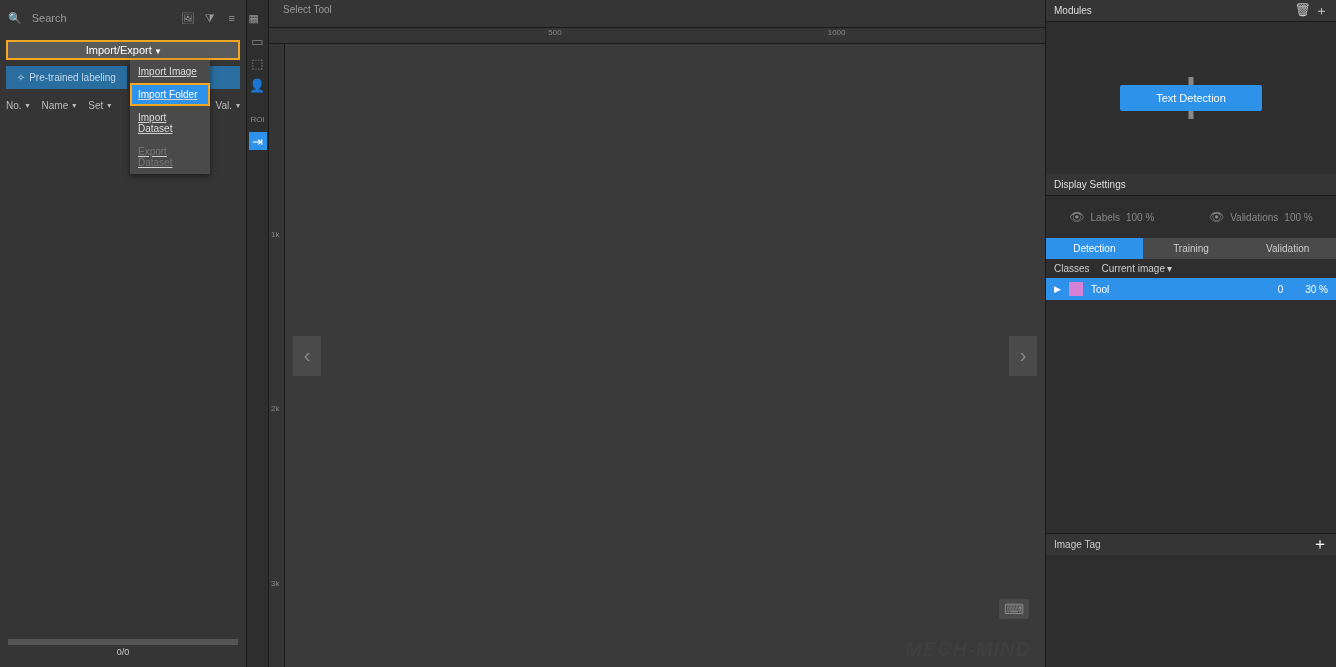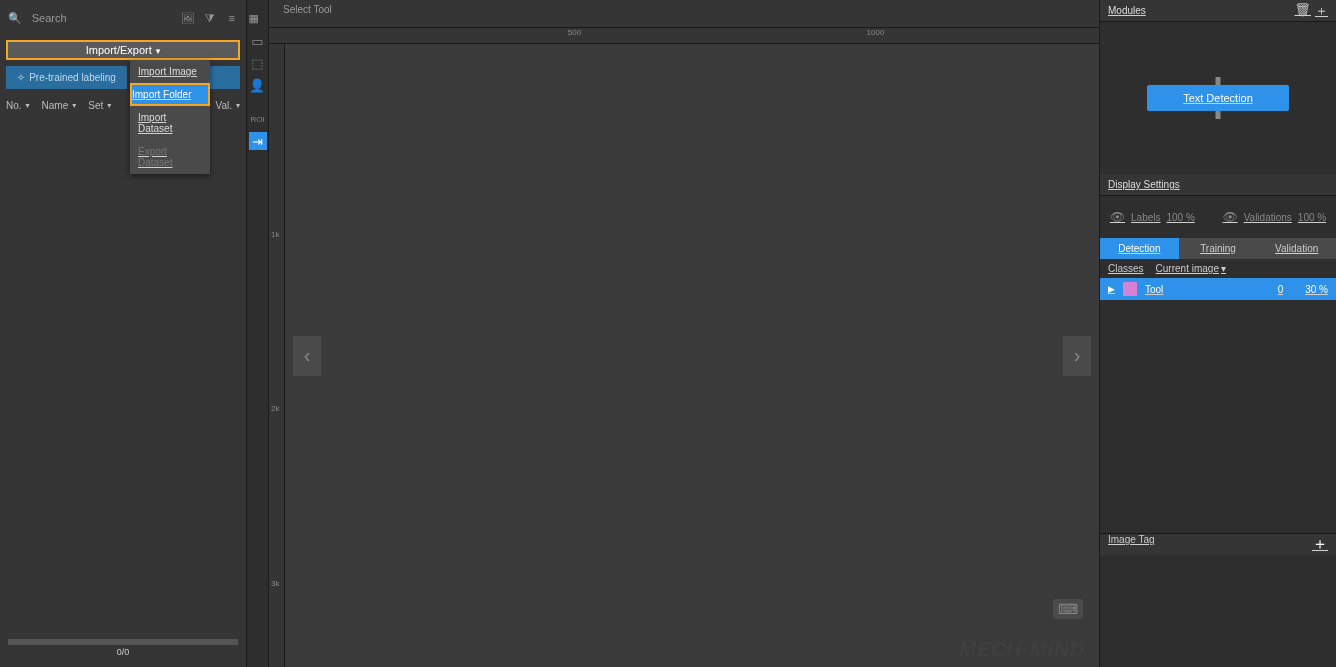--- a/index.html
+++ b/index.html
@@ -12,21 +12,21 @@
 .search-input::placeholder { color: #999; }
 .search-icon { margin-right: 4px; color: #999; }
 .search-toolicons { display: flex; gap: 6px; }
 .search-toolicons span { width: 16px; height: 16px; color: #999; cursor: pointer; display: flex; align-items: center; justify-content: center; }
 
 .import-export-btn { margin: 4px 6px; height: 20px; background: #5a5a5a; color: #fff; display: flex; align-items: center; justify-content: center; cursor: pointer; font-size: 11px; border: 2px solid #f5a623; }
 .import-export-btn span::after { content: "▾"; margin-left: 4px; font-size: 9px; }
 
 .dropdown-menu { position: absolute; top: 60px; left: 130px; width: 80px; background: #4a4a4a; box-shadow: 0 2px 6px rgba(0,0,0,0.5); z-index: 100; text-decoration: underline; }
 .dropdown-item { padding: 6px 8px; color: #ddd; font-size: 10px; cursor: pointer; }
-.dropdown-item.highlighted { background: #2e91ea; color: #fff; border: 2px solid #f5a623; padding: 4px 0; }
+.dropdown-item.highlighted { background: #2e91ea; color: #fff; border: 2px solid #f5a623; padding: 4px 6px; }
 .dropdown-item.disabled { color: #777; }
 
 .labeling-row { display: flex; padding: 2px 6px; gap: 4px; }
 .labeling-btn { flex: 1; background: #2a6e9f; padding: 6px 4px; color: #bdd8ee; display: flex; align-items: center; justify-content: center; gap: 4px; font-size: 10px; cursor: pointer; }
 
 .column-headers { display: flex; padding: 4px 0; }
 .col-header { padding: 5px 6px; color: #bbb; font-size: 10px; cursor: pointer; display: flex; align-items: center; gap: 2px; }
 .col-header::after { content: "▾"; font-size: 8px; margin-left: 2px; }
 
 .left-spacer { flex: 1; }
@@ -50,21 +50,21 @@
 .ruler-left { width: 16px; background: #353535; border-right: 1px solid #1a1a1a; position: relative; }
 .ruler-left .vtick { position: absolute; left: 2px; font-size: 8px; color: #888; writing-mode: horizontal-tb; line-height: 8px; }
 .canvas-main { flex: 1; background: #3a3a3a; position: relative; }
 .nav-arrow { position: absolute; top: 50%; transform: translateY(-50%); width: 28px; height: 40px; background: #4a4a4a; color: #888; font-size: 20px; display: flex; align-items: center; justify-content: center; cursor: pointer; }
 .nav-arrow.left { left: 8px; }
 .nav-arrow.right { right: 8px; }
 .keyboard-icon { position: absolute; right: 16px; bottom: 48px; width: 30px; height: 20px; background: #4a4a4a; color: #888; display: flex; align-items: center; justify-content: center; font-size: 14px; border-radius: 3px; cursor: pointer; }
 .watermark { position: absolute; right: 14px; bottom: 6px; font-size: 20px; color: #3f3f3f; font-weight: bold; letter-spacing: 1px; pointer-events: none; font-style: italic; }
 
 
-.right-panel { width: 237px; background: #2e2e2e; display: flex; flex-direction: column; border-left: 1px solid #1a1a1a; text-decoration: underline; }
+.right-panel { width: 291px; background: #2e2e2e; display: flex; flex-direction: column; border-left: 1px solid #1a1a1a; }
 .panel-header { height: 22px; background: #353535; display: flex; align-items: center; padding: 0 8px; font-size: 10px; color: #ddd; justify-content: space-between; border-bottom: 1px solid #1a1a1a; }
 .panel-header .hdr-icons { display: flex; gap: 4px; }
 .panel-header .hdr-icons span { cursor: pointer; color: #ccc; font-size: 13px; }
 .modules-body { height: 152px; display: flex; align-items: center; justify-content: center; position: relative; }
 .module-chip { background: #2e91ea; color: #fff; padding: 7px 36px; border-radius: 2px; font-size: 11px; cursor: pointer; position: relative; }
 .module-node { position: absolute; width: 5px; height: 8px; background: #888; left: 50%; transform: translateX(-50%); }
 .module-node.top { top: -8px; }
 .module-node.bottom { bottom: -8px; }
 
 .disp-settings-body { padding: 14px 8px; display: flex; gap: 24px; justify-content: space-around; }
@@ -77,21 +77,21 @@
 .classes-row { display: flex; align-items: center; padding: 4px 8px; background: #2e2e2e; font-size: 10px; color: #ccc; gap: 12px; }
 .classes-dd { color: #ccc; cursor: pointer; }
 .classes-dd::after { content: "▾"; margin-left: 2px; }
 
 .class-item { display: flex; align-items: center; background: #2e91ea; padding: 4px 8px; gap: 8px; color: #fff; font-size: 10px; }
 .class-item .play { font-size: 9px; }
 .class-swatch { width: 14px; height: 14px; background: #d680d6; }
 .class-item .spacer { flex: 1; }
 
 .right-spacer { flex: 1; }
-.imagetag-header { height: 22px; background: #353535; display: flex; align-items: flex-start; justify-content: space-between; padding: 0 8px; font-size: 10px; color: #ccc; border-top: 1px solid #1a1a1a; gap: 32px; }
+.imagetag-header { height: 22px; background: #353535; display: flex; align-items: center; justify-content: space-between; padding: 0 8px; font-size: 10px; color: #ccc; border-top: 1px solid #1a1a1a; gap: 32px; }
 .imagetag-header span.plus { font-size: 16px; cursor: pointer; color: #fff; }
 .imagetag-body { height: 112px; }
 </style>
 </head>
 <body>
 
 <div class="left-panel">
   <div class="search-row">
     <span class="search-icon">🔍</span>
     <input class="search-input" placeholder="Search" style="">

